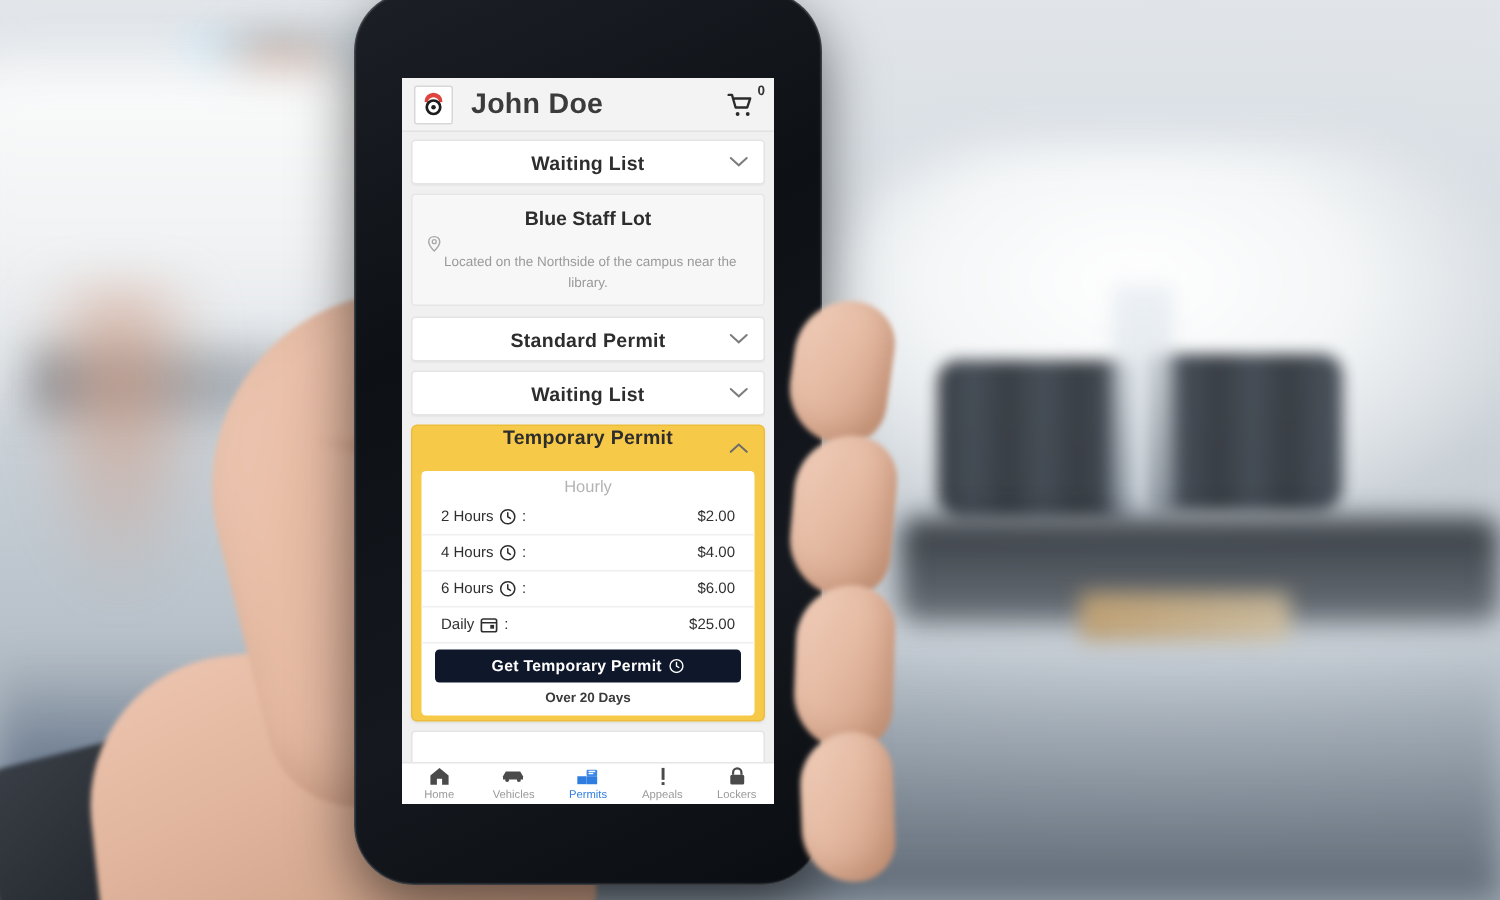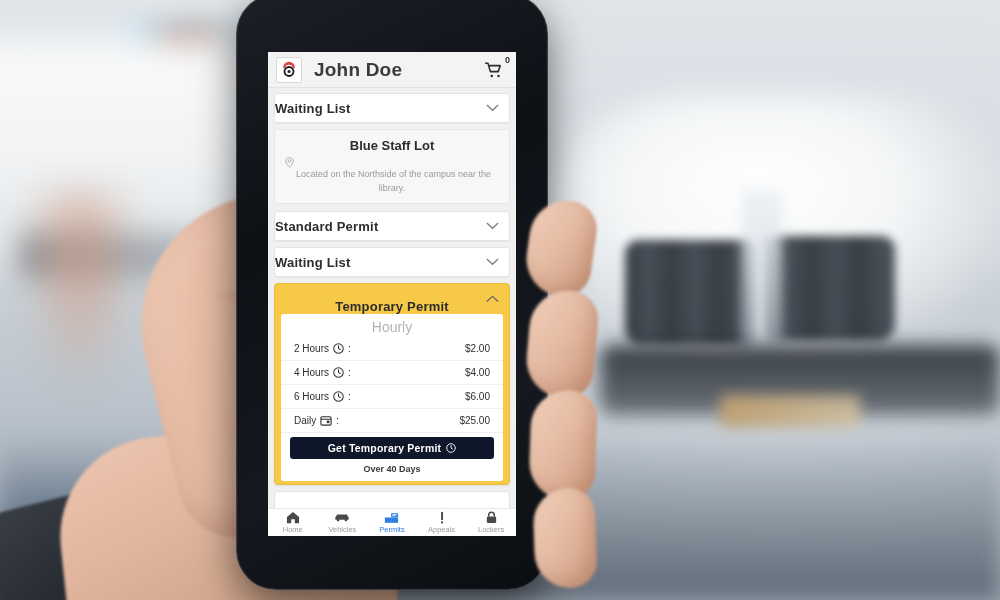--- a/index.html
+++ b/index.html
@@ -183,21 +183,21 @@
 
   
   .app-body {
     height: 420px; background: #f0f0f0;
     padding: 5px 6px 0 6px; overflow: hidden;
   }
 
   .acc {
     background: #fff; border: 1px solid #e4e4e4; border-radius: 3px;
     margin-bottom: 6px;
-    display: flex; align-items: center; justify-content: flex-start;
+    display: flex; align-items: center; justify-content: center;
     height: 30px; position: relative;
     box-shadow: 0 1px 1px rgba(0,0,0,.04);
   }
   .acc-title { font-size: 13px; font-weight: 700; color: #2d2d2d; letter-spacing: .2px; }
   .chev { position: absolute; right: 10px; top: 50%; transform: translateY(-50%); }
 
   .lot-card {
     background: #f7f7f7; border: 1px solid #e6e6e6; border-radius: 3px;
     padding: 8px 10px 9px; margin-bottom: 7px; text-align: center;
   }
@@ -208,29 +208,29 @@
   }
   .pin { vertical-align: -2px; margin-right: 3px; }
 
   
   .temp-card {
     background: #f7c948; border-radius: 4px; border: 1px solid #edbe3c;
     padding: 0 0 3px; margin-bottom: 6px;
     box-shadow: 0 1px 2px rgba(0,0,0,.08);
   }
   .temp-head {
-    height: 30px; display: flex; align-items: flex-end; justify-content: center;
+    height: 30px; display: flex; align-items: flex-start; justify-content: center;
     position: relative;
   }
   .temp-head .acc-title { color: #2d2d2d; }
   .temp-inner {
     background: #fff; margin: 0 6px; border-radius: 3px; padding: 2px 0 5px;
   }
   .hourly-label {
-    text-align: center; font-size: 14px; color: #b4b4b4; padding: 3px 0 2px;
+    text-align: center; font-size: 11px; color: #b4b4b4; padding: 3px 0 2px;
   }
   .price-row {
     display: flex; align-items: center; justify-content: space-between;
     padding: 6px 13px; border-bottom: 1px solid #efefef;
     font-size: 10px; color: #2f2f2f;
   }
   .price-row:last-of-type { border-bottom: none; }
   .price-row .label { display: flex; align-items: center; gap: 4px; }
   .price-row .amount { font-weight: 400; color: #2f2f2f; }
 
@@ -428,21 +428,21 @@
           <div class="get-btn">
             <span>Get Temporary Permit</span>
             <span>
               <svg width="10" height="10" viewBox="0 0 14 14">
                   <circle cx="7" cy="7" r="6" fill="none" stroke="#ffffff" stroke-width="1.3"></circle>
                   <path d="M7 3.6 V7 L9.2 8.4" fill="none" stroke="#ffffff" stroke-width="1.3" stroke-linecap="round"></path>
                 </svg>
             </span>
           </div>
 
-          <div class="over-days">Over 40 Days</div>
+          <div class="over-days">Over 20 Days</div>
         </div>
       </div>
 
       <div class="stub"></div>
     </div>
 
     <div class="nav">
       <div class="nav-item">
         <span>
           <svg width="14" height="13" viewBox="0 0 16 15">

